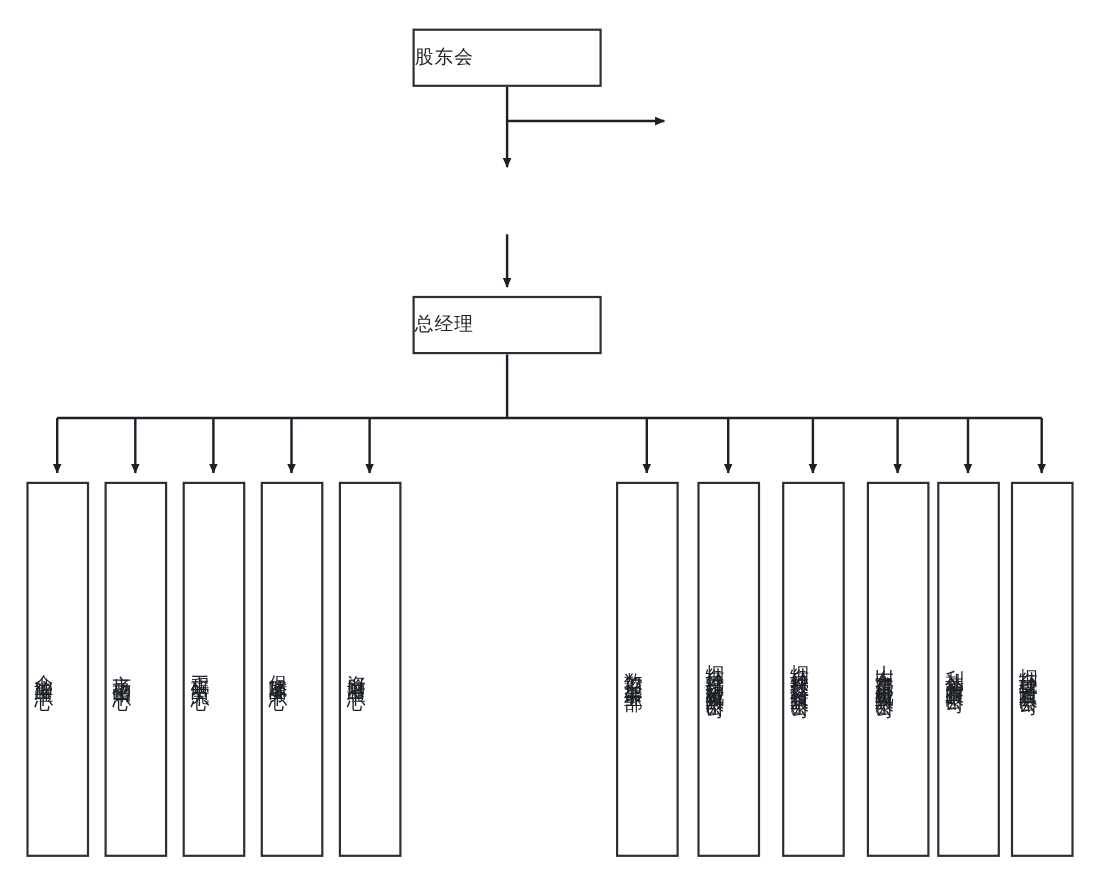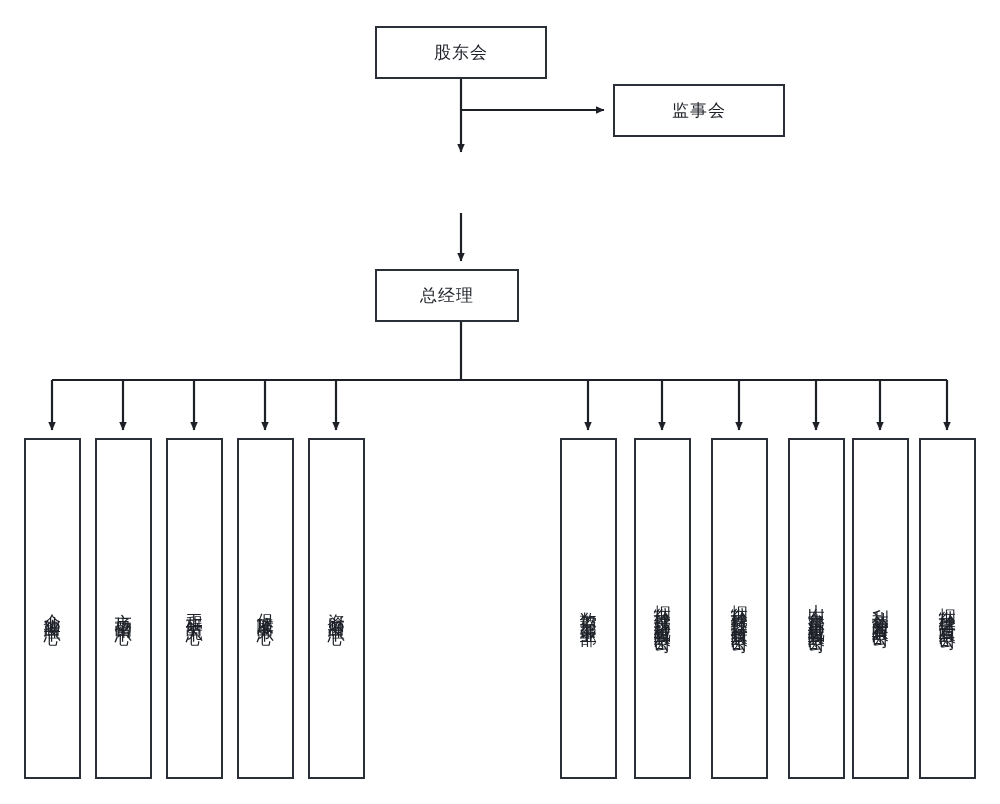--- a/index.html
+++ b/index.html
@@ -26,21 +26,20 @@
     width: 1000px;
     height: 804px;
   }
   .node {
     position: absolute;
     box-sizing: border-box;
     background: #ffffff;
     border: 2px solid #2b3038;
     display: flex;
     align-items: center;
-    justify-content: center;
     z-index: 2;
   }
   .node-h .node-label {
     font-size: 17px;
     letter-spacing: 1px;
     line-height: 1.2;
     color: #1d2027;
     white-space: nowrap;
   }
   .node-v {
@@ -93,26 +92,23 @@
       <path d="M816,380 L816,430" marker-end="url(#arrowhead)"></path>
       <path d="M880,380 L880,430" marker-end="url(#arrowhead)"></path>
       <path d="M947,380 L947,430" marker-end="url(#arrowhead)"></path>
     </g>
   </svg>
 
   <div class="node node-h" style="left:375px; top:26px; width:172px; height:53px;">
     <span class="node-label">股东会</span>
   </div>
 
-  <div class="node node-h" style="left:613px; top:84px; width:172px; height:53px;">
-    <span class="node-label">监事会</span>
-  </div>
 
 
-  <div class="node node-h" style="left:375px; top:269px; width:144px; height:53px;">
+  <div class="node node-h" style="left:375px; top:269px; width:172px; height:53px;">
     <span class="node-label">总经理</span>
   </div>
 
   <div class="node node-v" style="left:24px; top:438px; width:57px; height:341px;">
     <span class="node-label">企业管理中心</span>
   </div>
 
   <div class="node node-v" style="left:95px; top:438px; width:57px; height:341px;">
     <span class="node-label">市场营销中心</span>
   </div>

